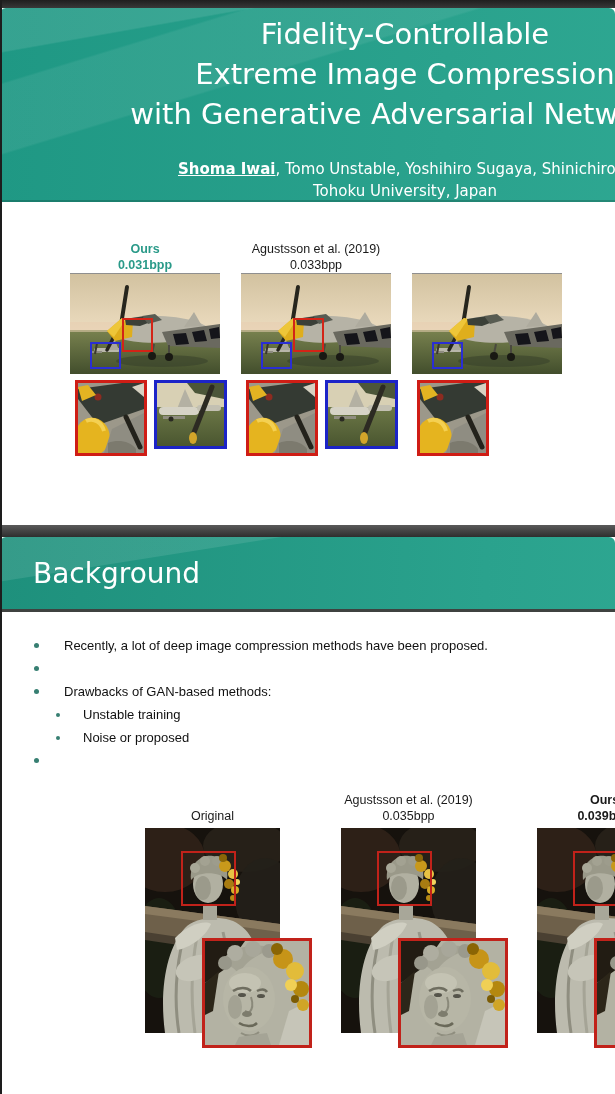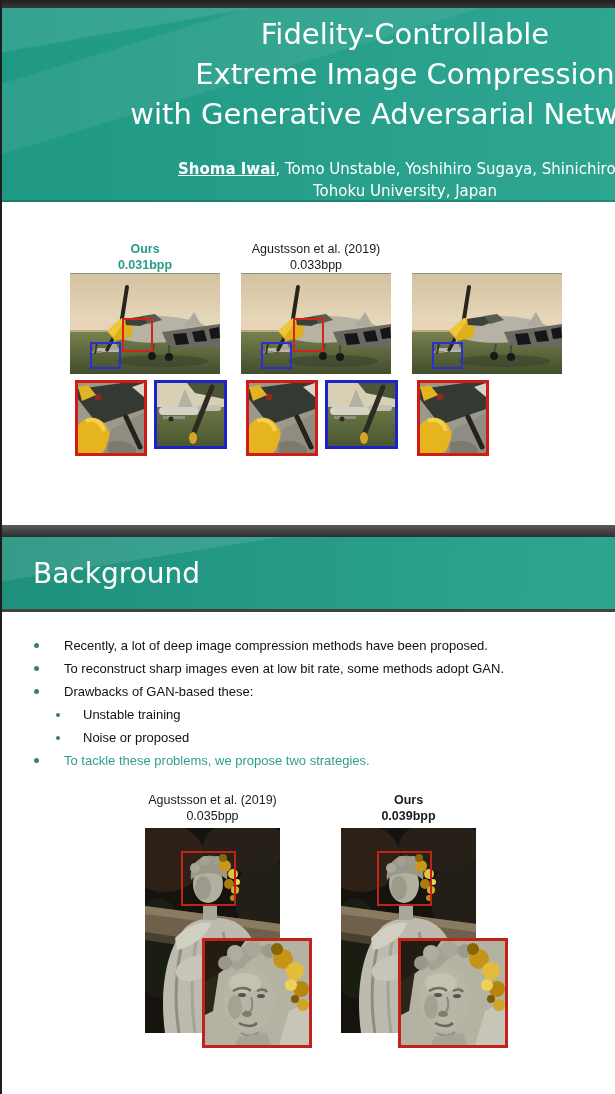--- a/index.html
+++ b/index.html
@@ -6,21 +6,21 @@
   html,body { width: 615px; height: 1094px; overflow: hidden; background:#fff;
               font-family: "Liberation Sans", sans-serif; }
   .viewport { position: relative; width: 615px; height: 1094px; background:#fff; }
   .left-edge { position:absolute; left:0; top:0; width:2px; height:1094px; background:#1d1d1d; z-index:40; }
 
   .bar { width:615px; }
   .bar-top { height:8px; background:linear-gradient(#1f1f1f,#383838); }
   .bar-mid { height:12px; background:linear-gradient(#5a5a5a,#2e2e2e); }
   .bar-bot { height:7px; background:#151515; }
 
-  .slide { width:615px; overflow:hidden; position:relative; background:#fff; }
+  .slide { width:615px; overflow:hidden; position:relative; background:#fff;border-radius:6px; }
   .slide-inner { width:810px; position:relative; }
   .s1 { height:517px; }
   .s2 { height:587px; }
 
   
   .band1 {
     height:194px; position:relative; color:#fff;
     background:
       linear-gradient(170deg, rgba(255,255,255,.10) 0 13%, rgba(255,255,255,0) 13.5%),
       linear-gradient(163deg, rgba(255,255,255,0) 0 17%, rgba(255,255,255,.07) 17.5% 33%, rgba(255,255,255,0) 33.5%),
@@ -333,42 +333,57 @@
       </header>
 
       <div class="white2">
         <div class="bullets">
           <div class="bullet lvl1">
               <span class="dot"></span>
               <span>Recently, a lot of deep image compression methods have been proposed.</span>
             </div>
           <div class="bullet lvl1">
               <span class="dot"></span>
-              <span>To reconstruct sharp images even at low bit rate, some methods adopt GAN.</span>
             </div>
           <div class="bullet lvl1">
               <span class="dot"></span>
-              <span>Drawbacks of GAN-based these:</span>
+              <span>Drawbacks of GAN-based methods:</span>
             </div>
           <div class="bullet lvl2">
               <span class="dot"></span>
               <span>Unstable training</span>
             </div>
           <div class="bullet lvl2">
               <span class="dot"></span>
               <span>Noise or proposed</span>
             </div>
           <div class="bullet lvl1 teal">
               <span class="dot"></span>
-              <span>To tackle these problems, we propose two strategies.</span>
             </div>
         </div>
 
         <div class="figrow2">
 
+          <div class="scol">
+            <div class="slabel">
+              <span>Original</span>
+              <span></span>
+            </div>
+            <div class="sphoto">
+              <svg>
+                  <use href="#sym-statue"></use>
+                </svg>
+              <div class="headbox"></div>
+            </div>
+            <div class="zoomcrop">
+                <svg viewBox="0 0 104 104">
+                  <use href="#sym-face"></use>
+                </svg>
+              </div>
+          </div>
 
           <div class="scol">
             <div class="slabel">
               <span>Agustsson et al. (2019)</span>
               <span>0.035bpp</span>
             </div>
             <div class="sphoto">
               <svg>
                   <use href="#sym-statue"></use>
                 </svg>

